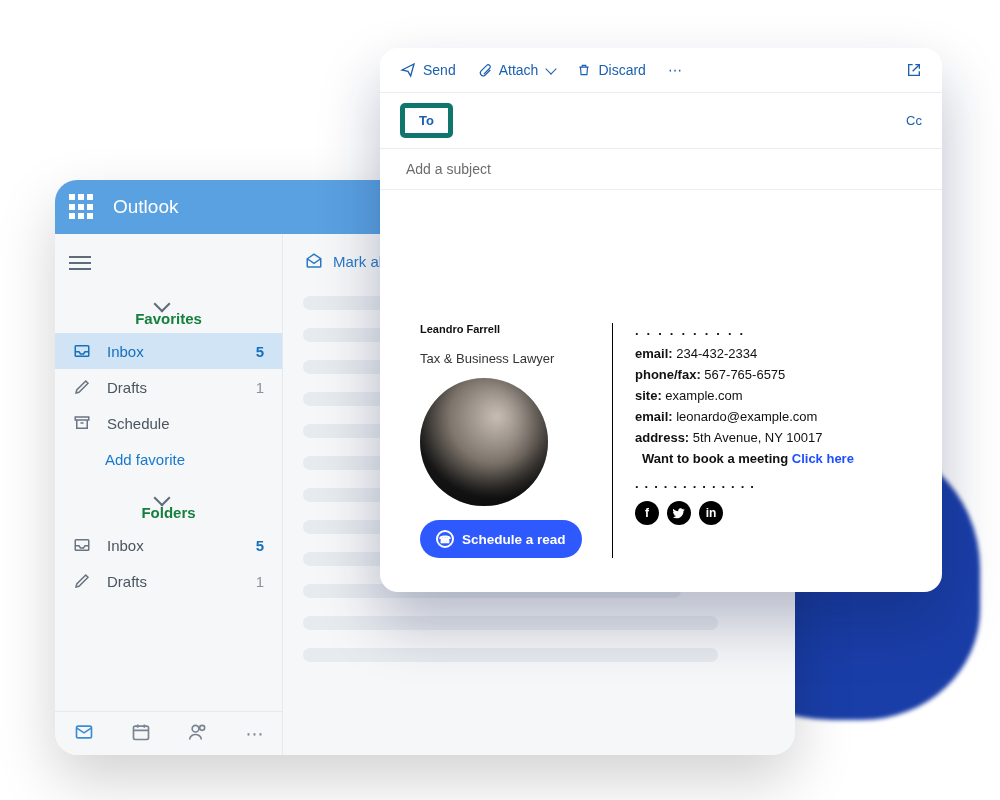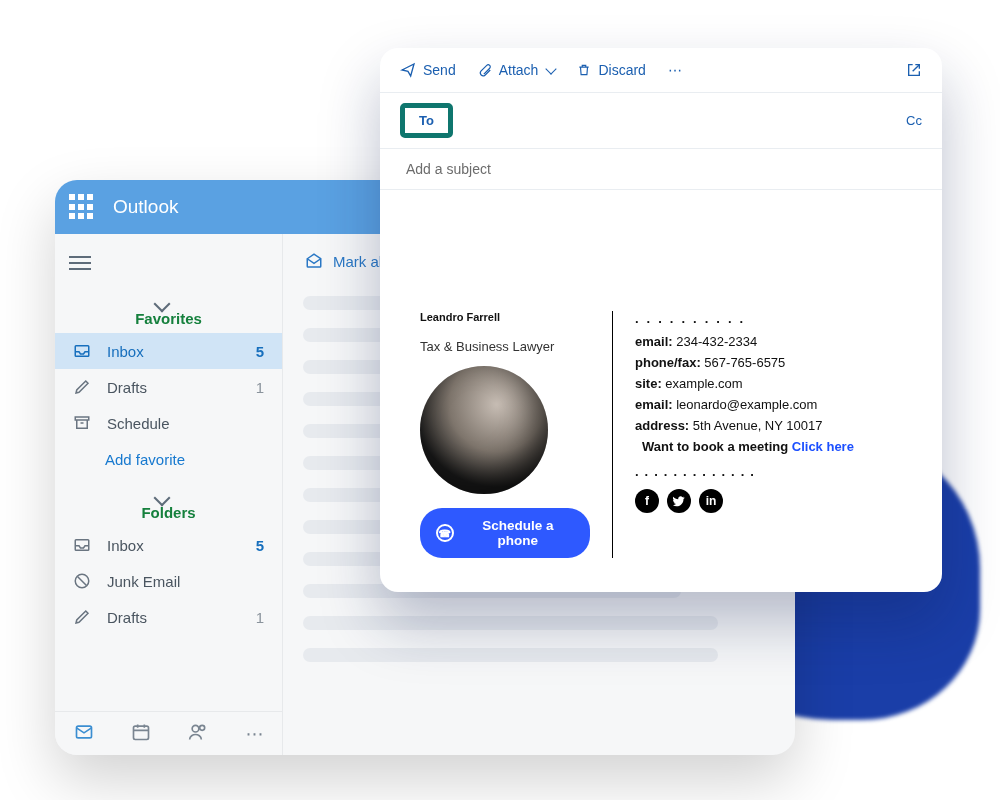--- a/index.html
+++ b/index.html
@@ -264,29 +264,20 @@
         <span class="ico">
           <svg width="18" height="18" viewBox="0 0 24 24" fill="none" stroke="currentColor" stroke-width="2">
               <path d="M3 13h5l2 3h4l2-3h5"></path>
               <path d="M3 13V6a1 1 0 0 1 1-1h16a1 1 0 0 1 1 1v7v5a1 1 0 0 1-1 1H4a1 1 0 0 1-1-1z"></path>
             </svg>
         </span>
         <span>Inbox</span>
         <span class="badge">5</span>
       </div>
 
-      <div class="ol-item">
-        <span class="ico">
-          <svg width="18" height="18" viewBox="0 0 24 24" fill="none" stroke="currentColor" stroke-width="2">
-              <circle cx="12" cy="12" r="9"></circle>
-              <line x1="6" y1="6" x2="18" y2="18"></line>
-            </svg>
-        </span>
-        <span>Junk Email</span>
-      </div>
 
       <div class="ol-item">
         <span class="ico">
           <svg width="18" height="18" viewBox="0 0 24 24" fill="none" stroke="currentColor" stroke-width="2">
               <path d="M4 20l4-1L20 7l-3-3L5 16z"></path>
             </svg>
         </span>
         <span>Drafts</span>
         <span class="badge grey">1</span>
       </div>
@@ -383,21 +374,21 @@
   <input class="subj" placeholder="Add a subject" style="">
   <div class="cm-hr"></div>
 
   <div class="sig">
     <div class="sig-left">
       <div class="sig-name">Leandro Farrell</div>
       <div class="sig-role">Tax &amp; Business Lawyer</div>
       <div class="avatar"></div>
       <button class="schedule">
         <span class="pico">☎</span>
-        <span>Schedule a phone</span>
+        <span>Schedule a read</span>
       </button>
     </div>
 
     <div class="sig-sep"></div>
 
     <div class="sig-right">
       <div class="dots1">..........</div>
       <div class="kv">
         <b>email:</b>
         <span>234-432-2334</span>

